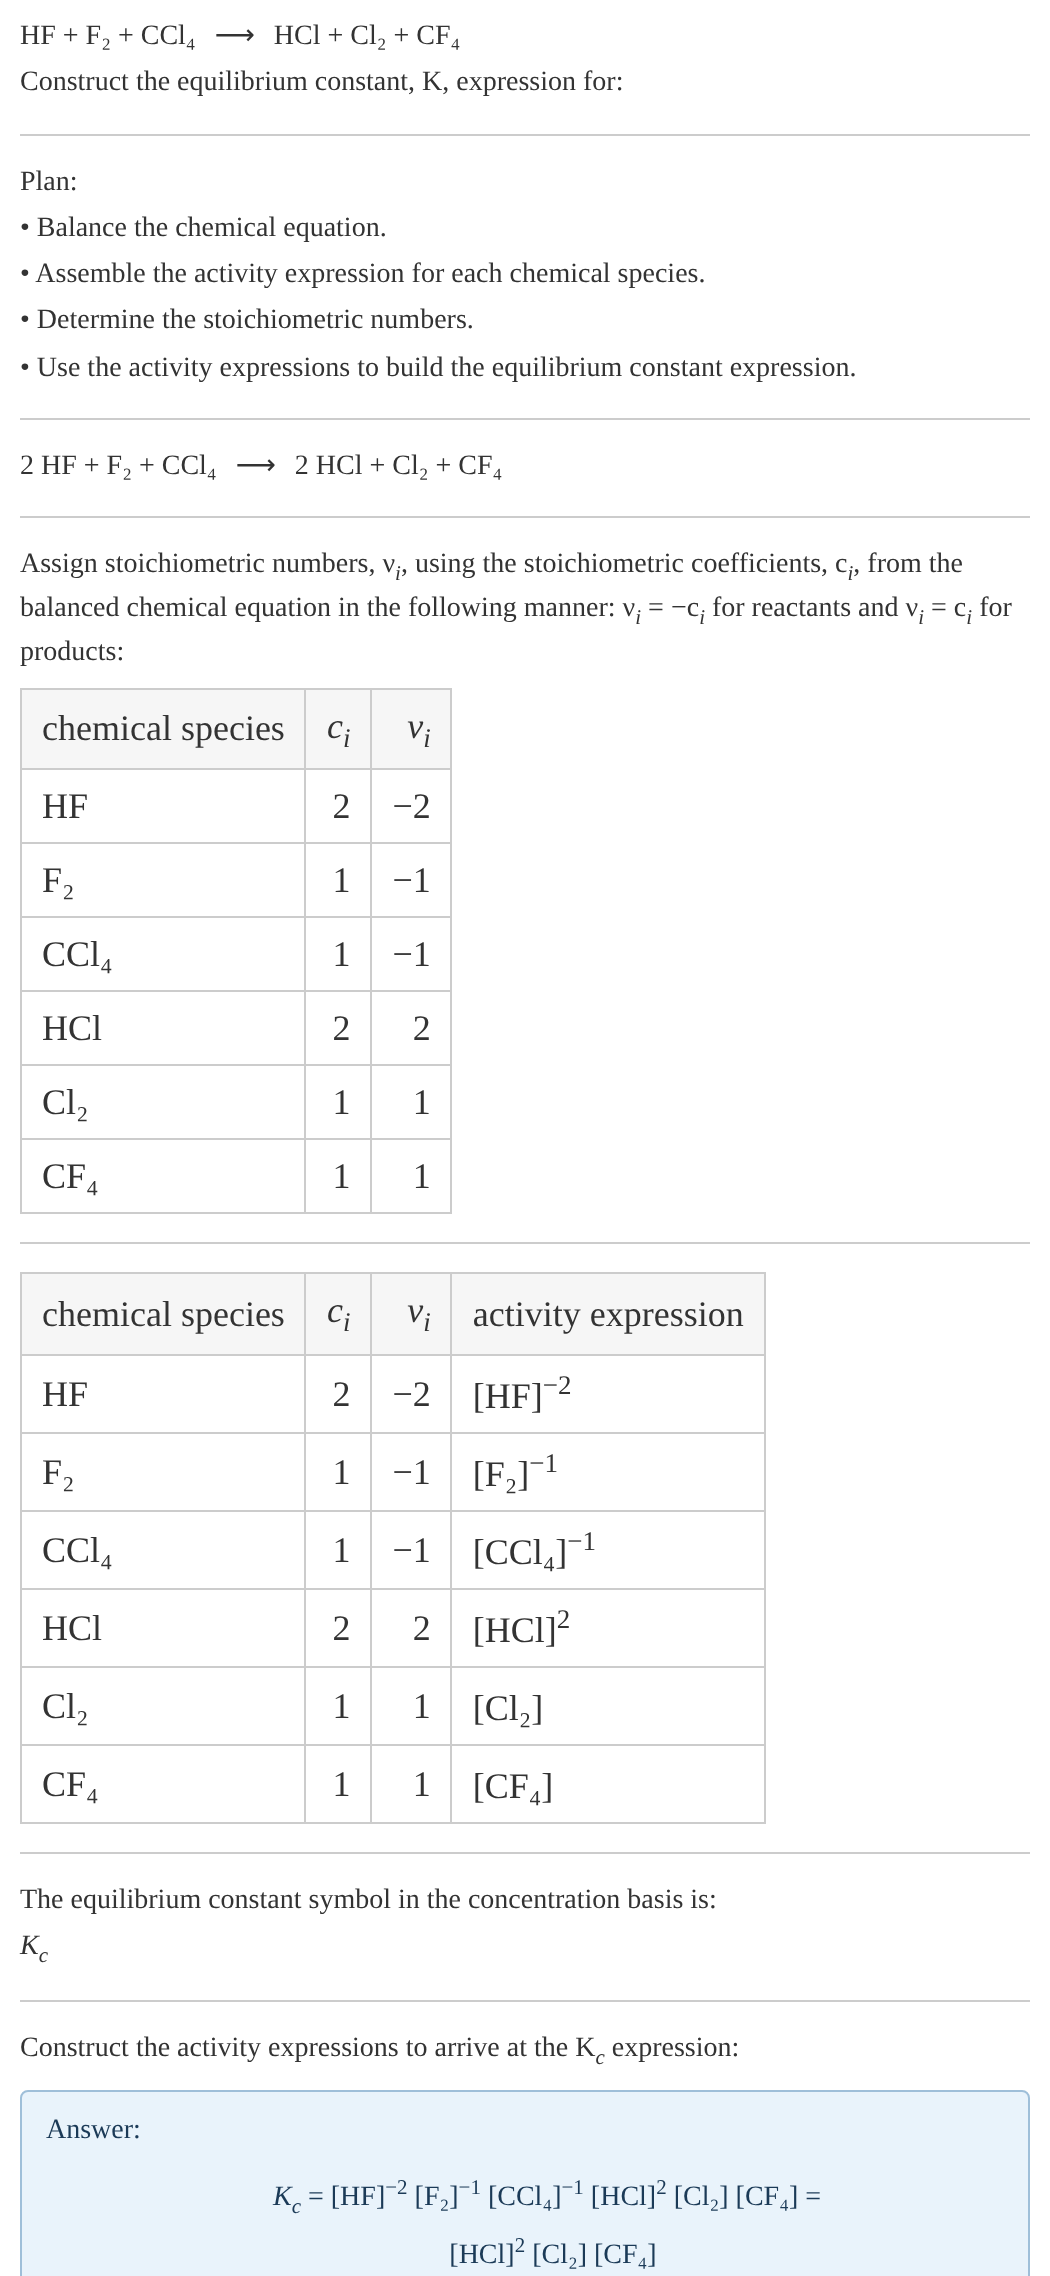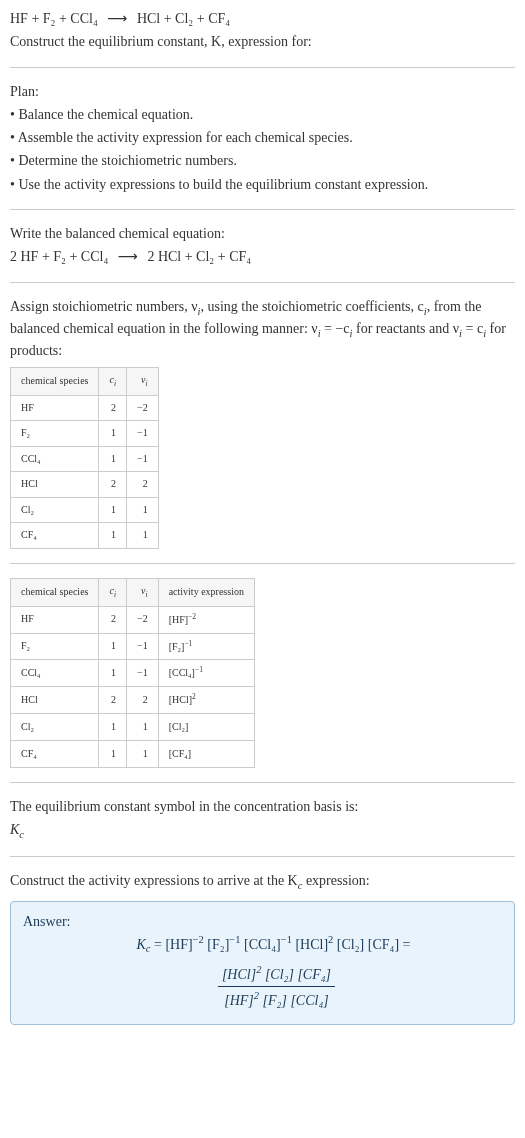--- a/index.html
+++ b/index.html
@@ -24,21 +24,21 @@
     margin: 3px 0;
   }
   .sub { font-size: 0.75em; vertical-align: sub; }
   .sup { font-size: 0.75em; vertical-align: super; }
   .ital { font-style: italic; }
   .arrow { padding: 0 6px; }
 
   table.tbl {
     border-collapse: collapse;
     margin-top: 6px;
-    font-size: 10px;
+    font-size: 18px;
   }
   table.tbl th, table.tbl td {
     border: 1px solid #cccccc;
     padding: 5px 10px;
     text-align: left;
     white-space: nowrap;
   }
   table.tbl th {
     background: #f6f6f6;
     font-weight: normal;
@@ -49,41 +49,40 @@
 
   .answer {
     margin-top: 8px;
     border: 1px solid #9fbfd9;
     border-radius: 4px;
     background: #e9f3fb;
     padding: 10px 12px 14px 12px;
     color: #1b3a57;
   }
   .answer-label {
-    margin-bottom: 0;
+    margin-bottom: 10px;
   }
 
   
   .eqline {
     display: flex;
     align-items: center;
     gap: 6px;
     flex-wrap: nowrap;
   }
   .frac {
     display: inline-flex;
     flex-direction: column;
     align-items: center;
     line-height: 1.3;
     margin-left: 6px;
   }
   .frac .num, .frac .den {
     padding: 0 4px;
     white-space: nowrap;
-    font-style: italic;
   }
   .frac .bar {
     align-self: stretch;
     border-top: 1px solid #1b3a57;
     margin: 2px 0;
   }
   .kc-left {
     white-space: nowrap;
   }
   .indent {
@@ -111,21 +110,20 @@
     <div class="txt">Plan:</div>
     <div class="txt">• Balance the chemical equation.</div>
     <div class="txt">• Assemble the activity expression for each chemical species.</div>
     <div class="txt">• Determine the stoichiometric numbers.</div>
     <div class="txt">• Use the activity expressions to build the equilibrium constant expression.</div>
   </div>
 
   <hr class="sep">
 
   <div class="section">
-    <div class="txt">Write the balanced chemical equation:</div>
     <div class="txt">
       <span>2 HF + F₂ + CCl₄</span>
       <span class="arrow">⟶</span>
       <span>2 HCl + Cl₂ + CF₄</span>
     </div>
   </div>
 
   <hr class="sep">
 
   <div class="section">

